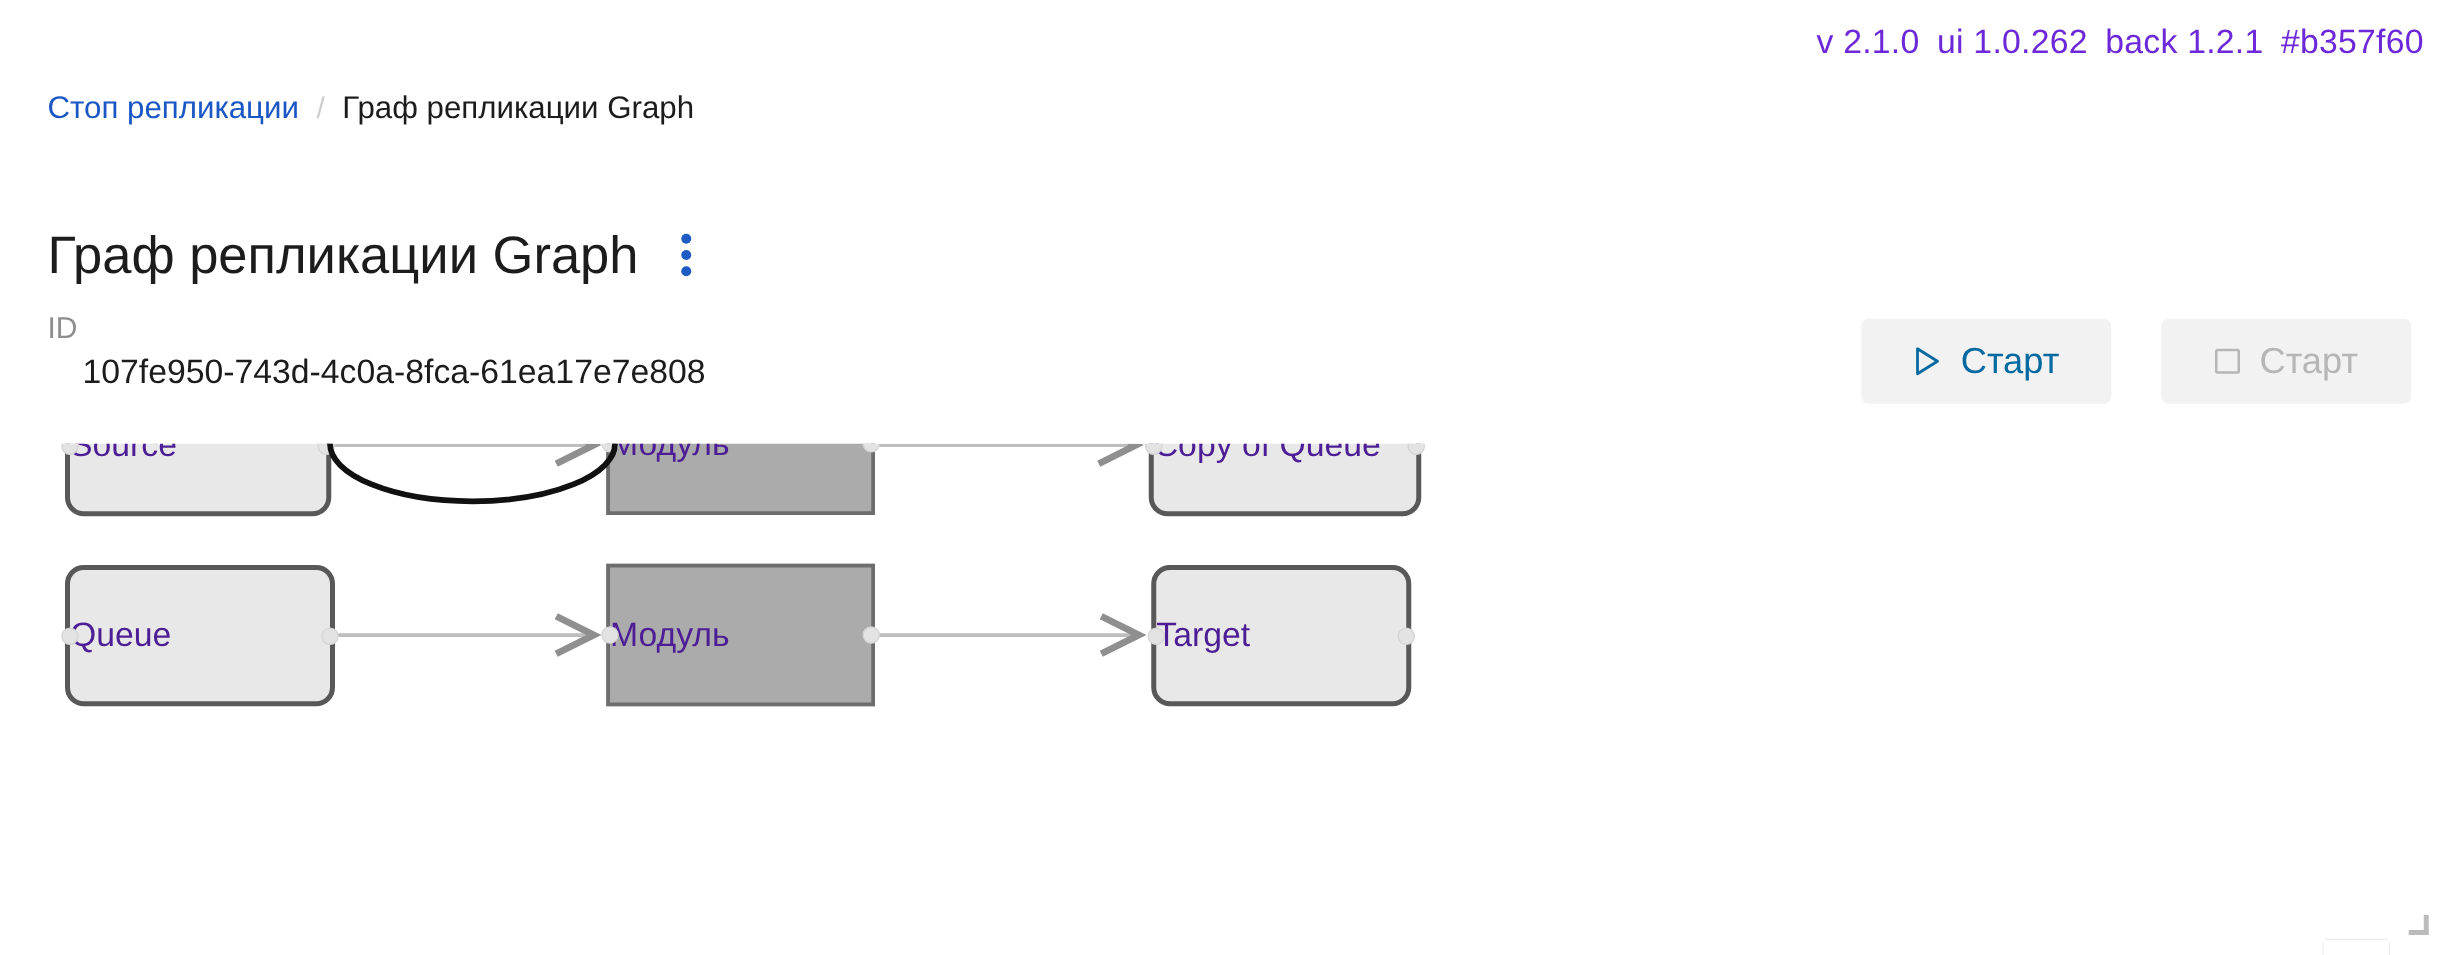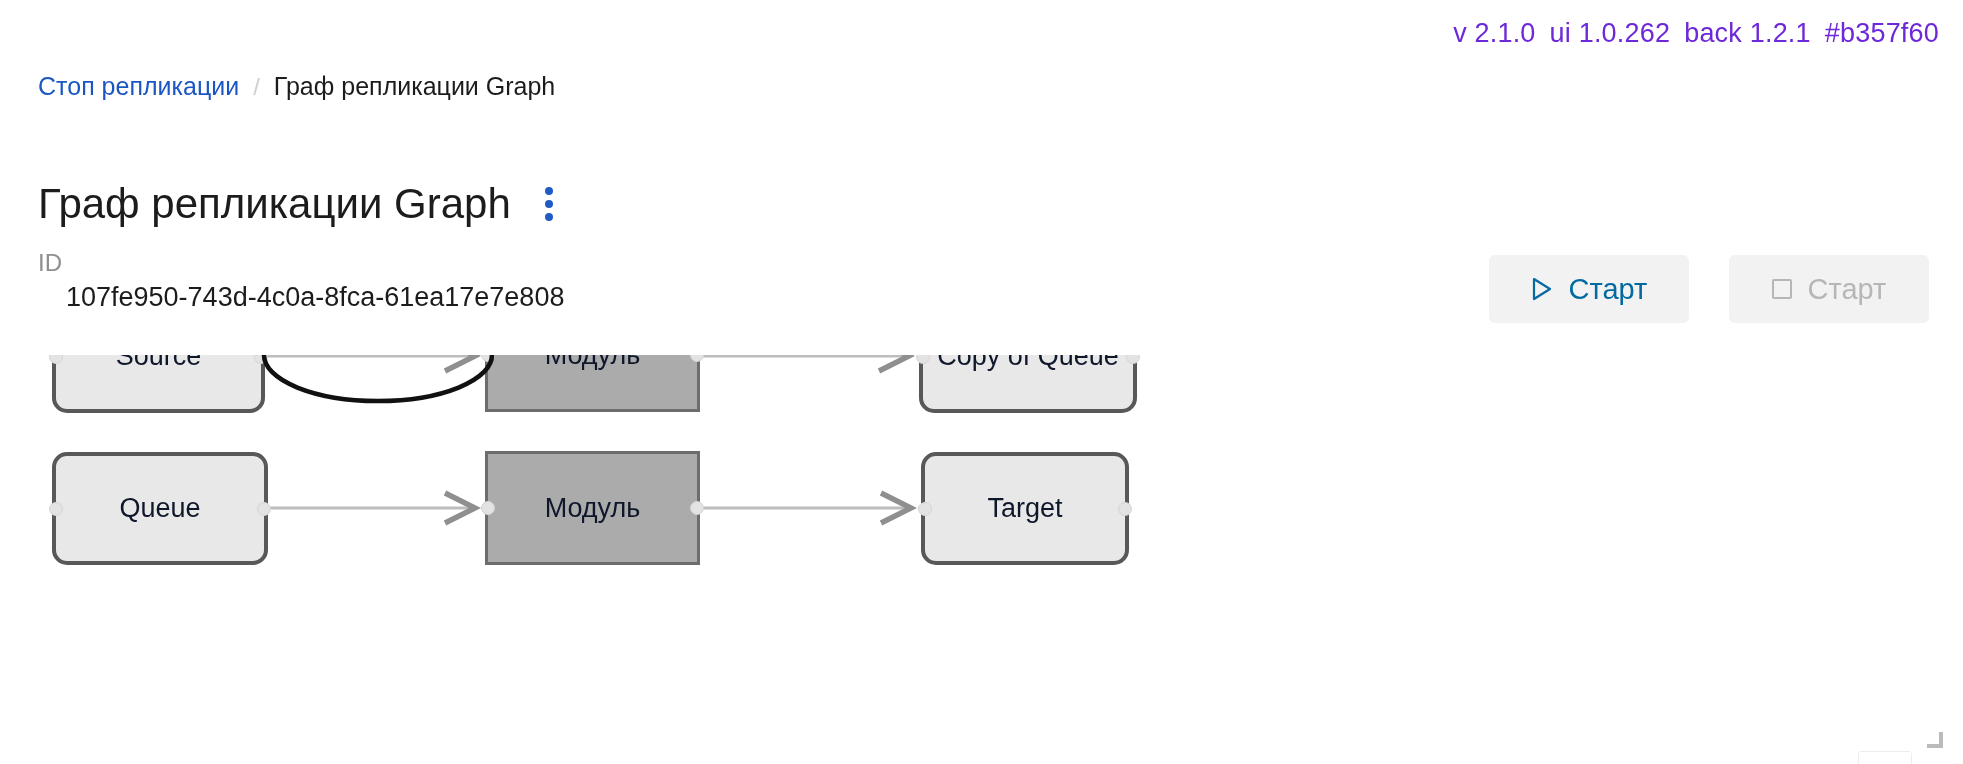--- a/index.html
+++ b/index.html
@@ -71,25 +71,25 @@
   
   .canvas {
     position: absolute; left: 0; top: 355px;
     width: 1963px; height: 409px;
     background: #ffffff;
     overflow: hidden;
   }
 
   .node {
     position: absolute;
-    display: flex; align-items: center; justify-content: center;
+    display: flex; align-items: center; justify-content: flex-start;
     background: #e8e8e8;
     border: 4px solid #585858;
     border-radius: 15px;
-    font-size: 27px; color: #0f172a;
+    font-size: 27px; color: #4c1d95;
     cursor: grab; user-select: none;
   }
   .node.module {
     background: #ababab;
     border-radius: 0;
     border: 3px solid #6d6d6d;
   }
 
   .handle {
     position: absolute; top: 50%;

